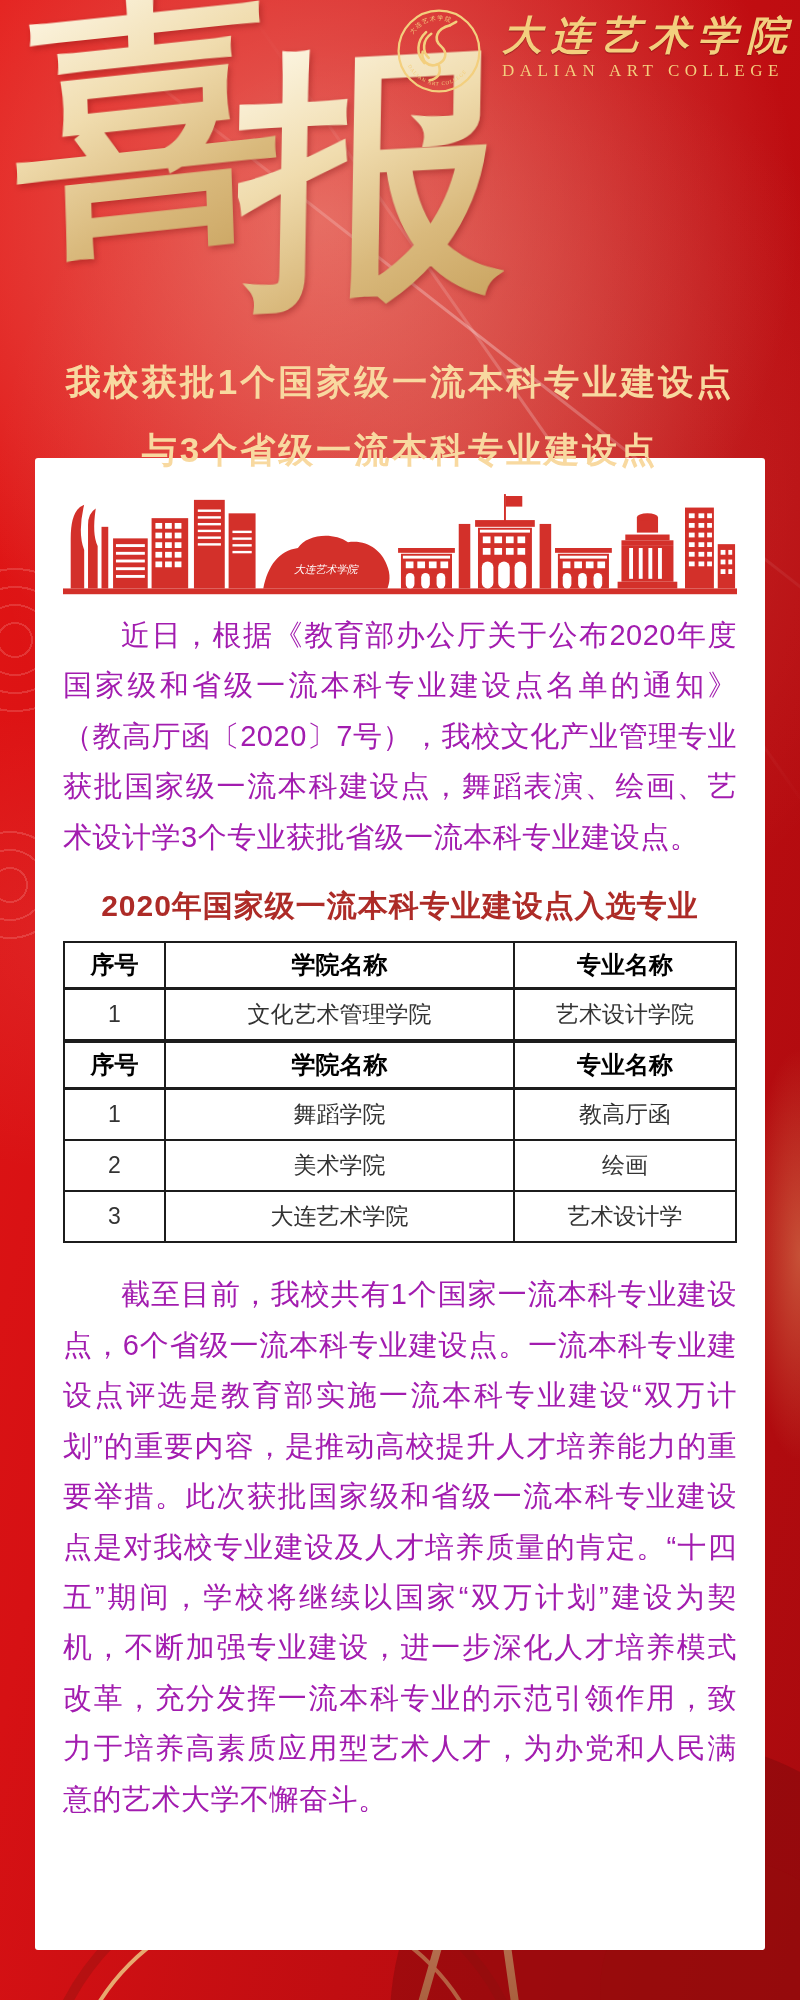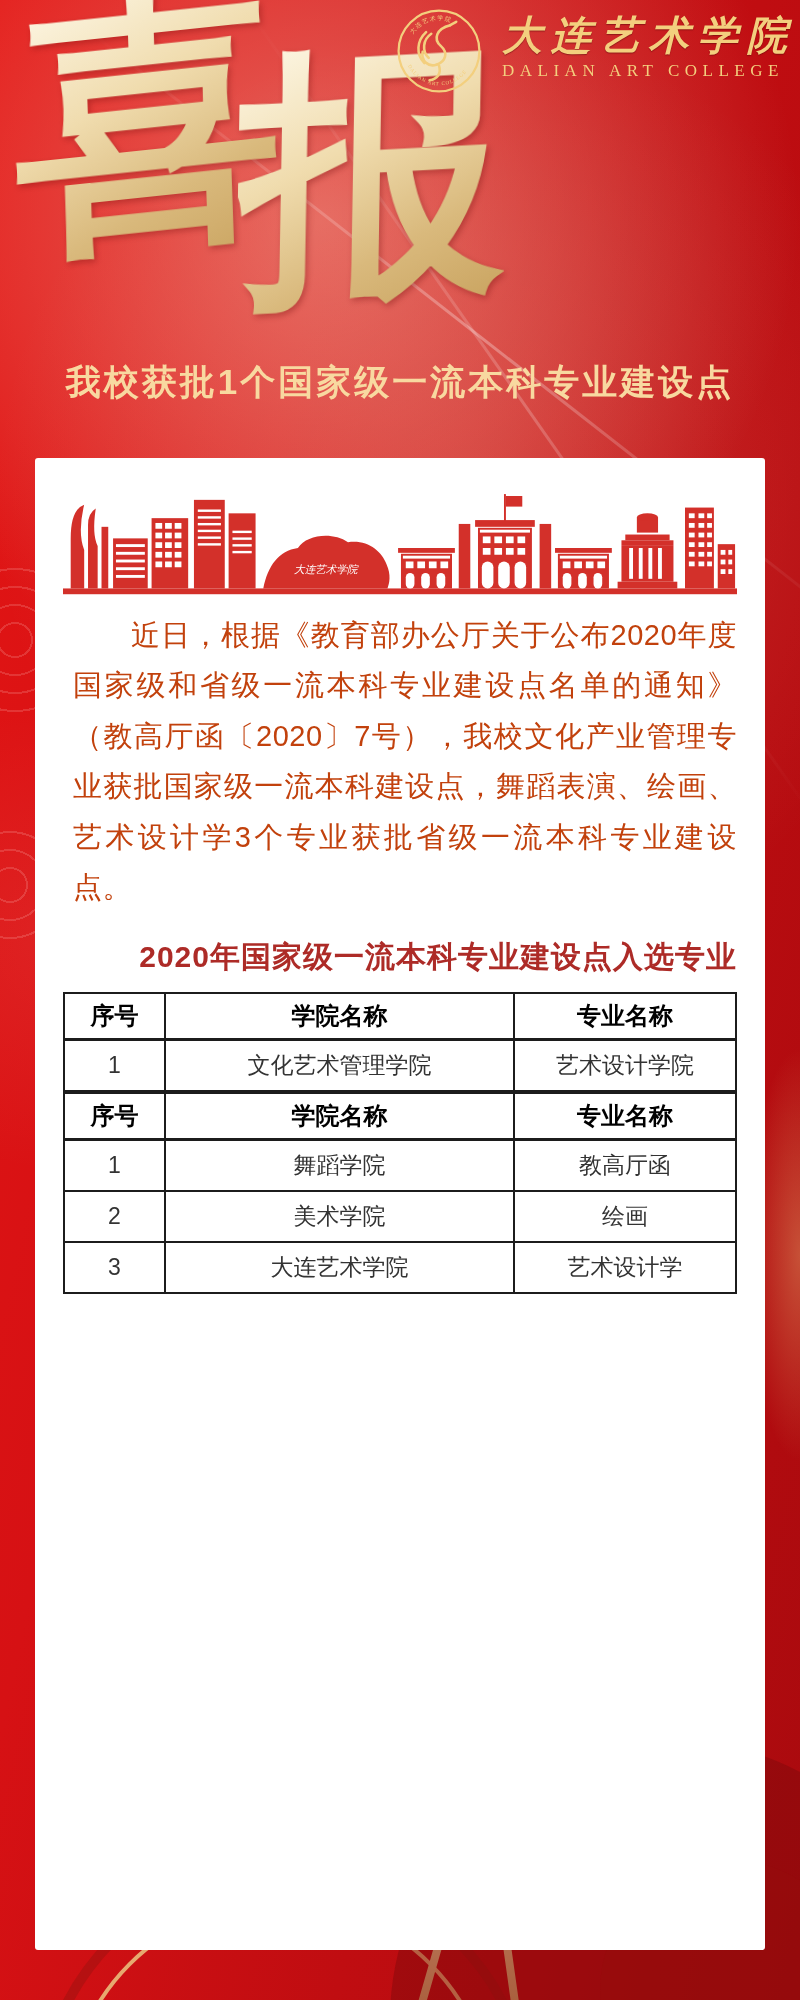--- a/index.html
+++ b/index.html
@@ -50,23 +50,23 @@
   .xi  { left:14px;  top:-12px; font-size:268px; transform:rotate(-6deg) skewX(-4deg); }
   .bao { left:238px; top:40px;  font-size:268px; transform:rotate(-3deg) skewX(-4deg); }
 
   .subtitle { position:absolute; left:0; right:0; top:348px; z-index:3; text-align:center;
     color:#f8d9a0; font-weight:bold; font-size:35px; line-height:1.95; letter-spacing:3px; }
 
   
   .card { position:absolute; left:35px; top:458px; width:730px; height:1492px; z-index:2;
     background:#ffffff; border-radius:3px; padding:20px 28px 16px; overflow:hidden; }
   .skyline { display:block; width:100%; height:118px; margin:4px 0 10px; }
-  .para { color:#c2410c; font-size:29px; line-height:1.74; text-align:justify;
-    text-indent:2em; letter-spacing:.5px;margin-left:10px; }
-  .tbl-title { color:#ad2b27; font-weight:bold; font-size:30px; text-align:right;
+  .para { color:#a21caf; font-size:29px; line-height:1.74; text-align:justify;
+    text-indent:2em; letter-spacing:.5px; }
+  .tbl-title { color:#ad2b27; font-weight:bold; font-size:30px; text-align:center;
     margin:24px 0 14px; letter-spacing:1px; }
   table { width:100%; border-collapse:collapse; table-layout:fixed; }
   th, td { border:2px solid #1c1c1c; text-align:center; }
   th { font-size:24px; color:#000; padding:6px 4px; border-bottom-width:3px;margin-top:20px; }
   td { font-size:23px; color:#333; padding:9px 4px; }
   .col-no { width:15%; } .col-college { width:52%; } .col-major { width:33%; }
   .p2 { margin-top:26px; }
 
   
   .deco { position:absolute; pointer-events:none; }
@@ -122,20 +122,21 @@
       <div class="college-cn">大连艺术学院</div>
       <div class="college-en">DALIAN ART COLLEGE</div>
     </div>
   </div>
 
   <div class="brush xi">喜</div>
   <div class="brush bao">报</div>
 
   <div class="subtitle">
     <div>我校获批1个国家级一流本科专业建设点</div>
+    <div>与3个省级一流本科专业建设点</div>
   </div>
 
   <div class="card">
 
     <svg class="skyline" viewBox="0 0 700 112" preserveAspectRatio="xMidYMax meet">
       <g fill="#d3302a">
 
         <path d="M8 100 L8 48 Q8 18 22 13 Q15 42 22 60 L22 100 Z"></path>
         <path d="M26 100 L26 34 Q26 22 34 17 Q30 44 36 56 L36 100 Z"></path>
         <rect x="40" y="36" width="7" height="64"></rect>
@@ -322,20 +323,21 @@
           <td>绘画</td>
         </tr>
         <tr>
           <td>3</td>
           <td>大连艺术学院</td>
           <td>艺术设计学</td>
         </tr>
       </tbody>
     </table>
 
+    <p class="para p2">截至目前，我校共有1个国家一流本科专业建设点，6个省级一流本科专业建设点。一流本科专业建设点评选是教育部实施一流本科专业建设“双万计划”的重要内容，是推动高校提升人才培养能力的重要举措。此次获批国家级和省级一流本科专业建设点是对我校专业建设及人才培养质量的肯定。“十四五”期间，学校将继续以国家“双万计划”建设为契机，不断加强专业建设，进一步深化人才培养模式改革，充分发挥一流本科专业的示范引领作用，致力于培养高素质应用型艺术人才，为办党和人民满意的艺术大学不懈奋斗。</p>
   </div>
 
   <div class="deco ring-gold2"></div>
   <div class="deco ring-gold"></div>
   <div class="deco gold-line gl1"></div>
   <div class="deco gold-line gl2"></div>
   <div class="deco dark-wave"></div>
   <div class="deco dark-wave2"></div>
   <div class="deco right-glint"></div>
 

